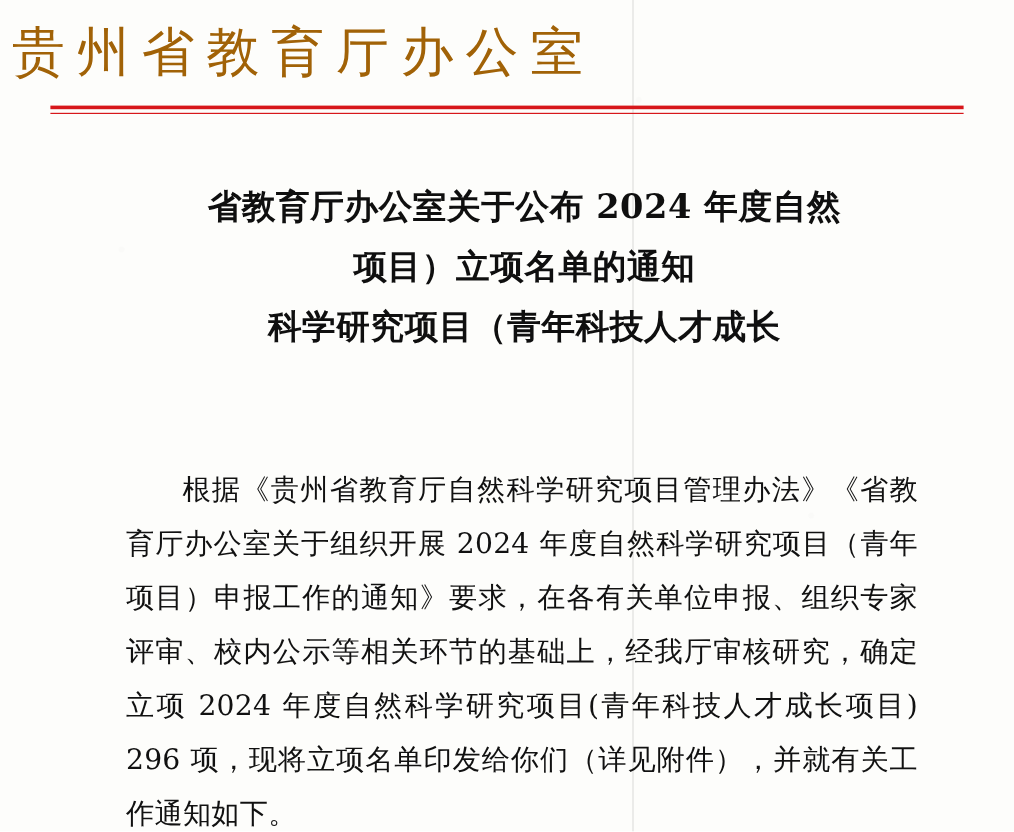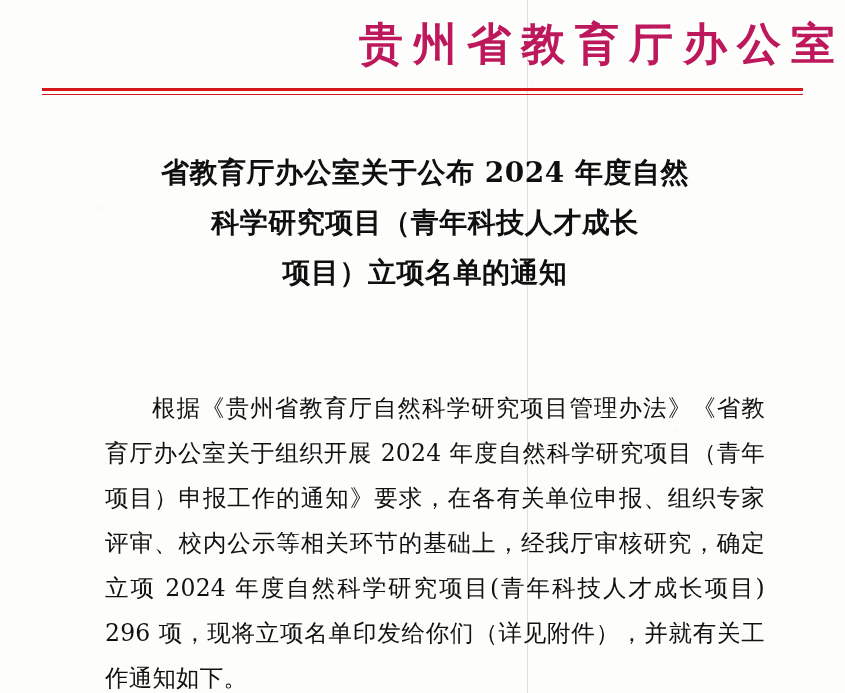--- a/index.html
+++ b/index.html
@@ -53,24 +53,24 @@
     top: 0;
     left: 0;
     right: 0;
     height: 96px;
   }
   .letterhead-title {
     position: absolute;
     top: 18px;
     left: 0;
     right: 0;
-    text-align: right;
-    color: #be185d;
+    text-align: left;
+    color: #a16207;
     font-family: "DejaVu Serif", "Liberation Serif", serif;
-    font-weight: bold;
+    font-weight: normal;
     font-size: 44px;
     letter-spacing: 10px;
     text-indent: 10px;
     line-height: 52px;
     white-space: nowrap;
   }
   .rule-thick {
     position: absolute;
     left: 42px;
     right: 42px;
@@ -84,21 +84,21 @@
     right: 42px;
     top: 94px;
     height: 1px;
     background: #d7171b;
   }
 
   
   .doc-title {
     position: absolute;
     top: 148px;
-    left: 120px;
+    left: 132px;
     width: 610px;
     text-align: center;
     font-family: "DejaVu Serif", "Liberation Serif", serif;
     font-weight: bold;
     font-size: 28px;
     line-height: 50px;
     letter-spacing: 0.5px;
     color: #0f0f0f;
   }
   .doc-title .tline {
@@ -140,22 +140,22 @@
   <div class="fold"></div>
 
   <div class="letterhead">
     <div class="letterhead-title">贵州省教育厅办公室</div>
     <div class="rule-thick"></div>
     <div class="rule-thin"></div>
   </div>
 
   <div class="doc-title">
     <span class="tline">省教育厅办公室关于公布 2024 年度自然</span>
+    <span class="tline">项目）立项名单的通知</span>
     <span class="tline">科学研究项目（青年科技人才成长</span>
-    <span class="tline">项目）立项名单的通知</span>
   </div>
 
 
   <div class="body-text">
     <p>根据《贵州省教育厅自然科学研究项目管理办法》《省教育厅办公室关于组织开展 2024 年度自然科学研究项目（青年项目）申报工作的通知》要求，在各有关单位申报、组织专家评审、校内公示等相关环节的基础上，经我厅审核研究，确定立项 2024 年度自然科学研究项目(青年科技人才成长项目) 296 项，现将立项名单印发给你们（详见附件），并就有关工作通知如下。</p>
   </div>
 
 </div>
 
 </body></html>

